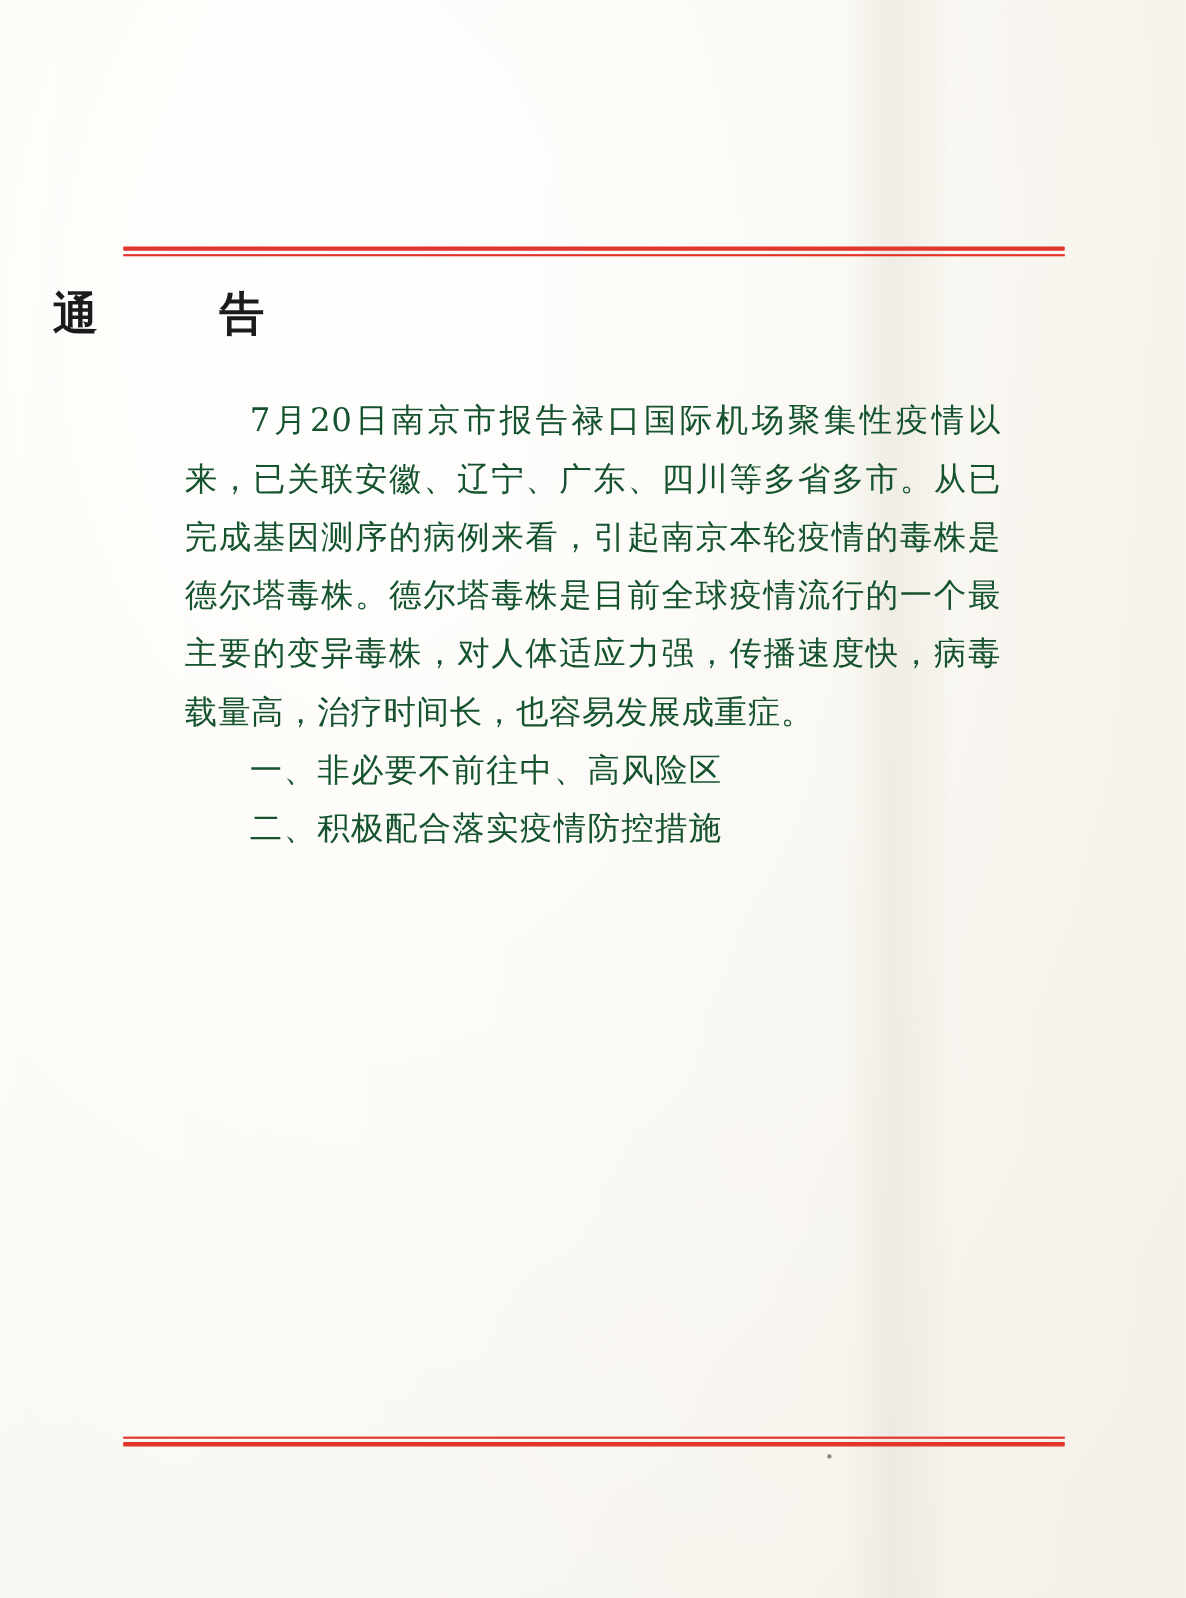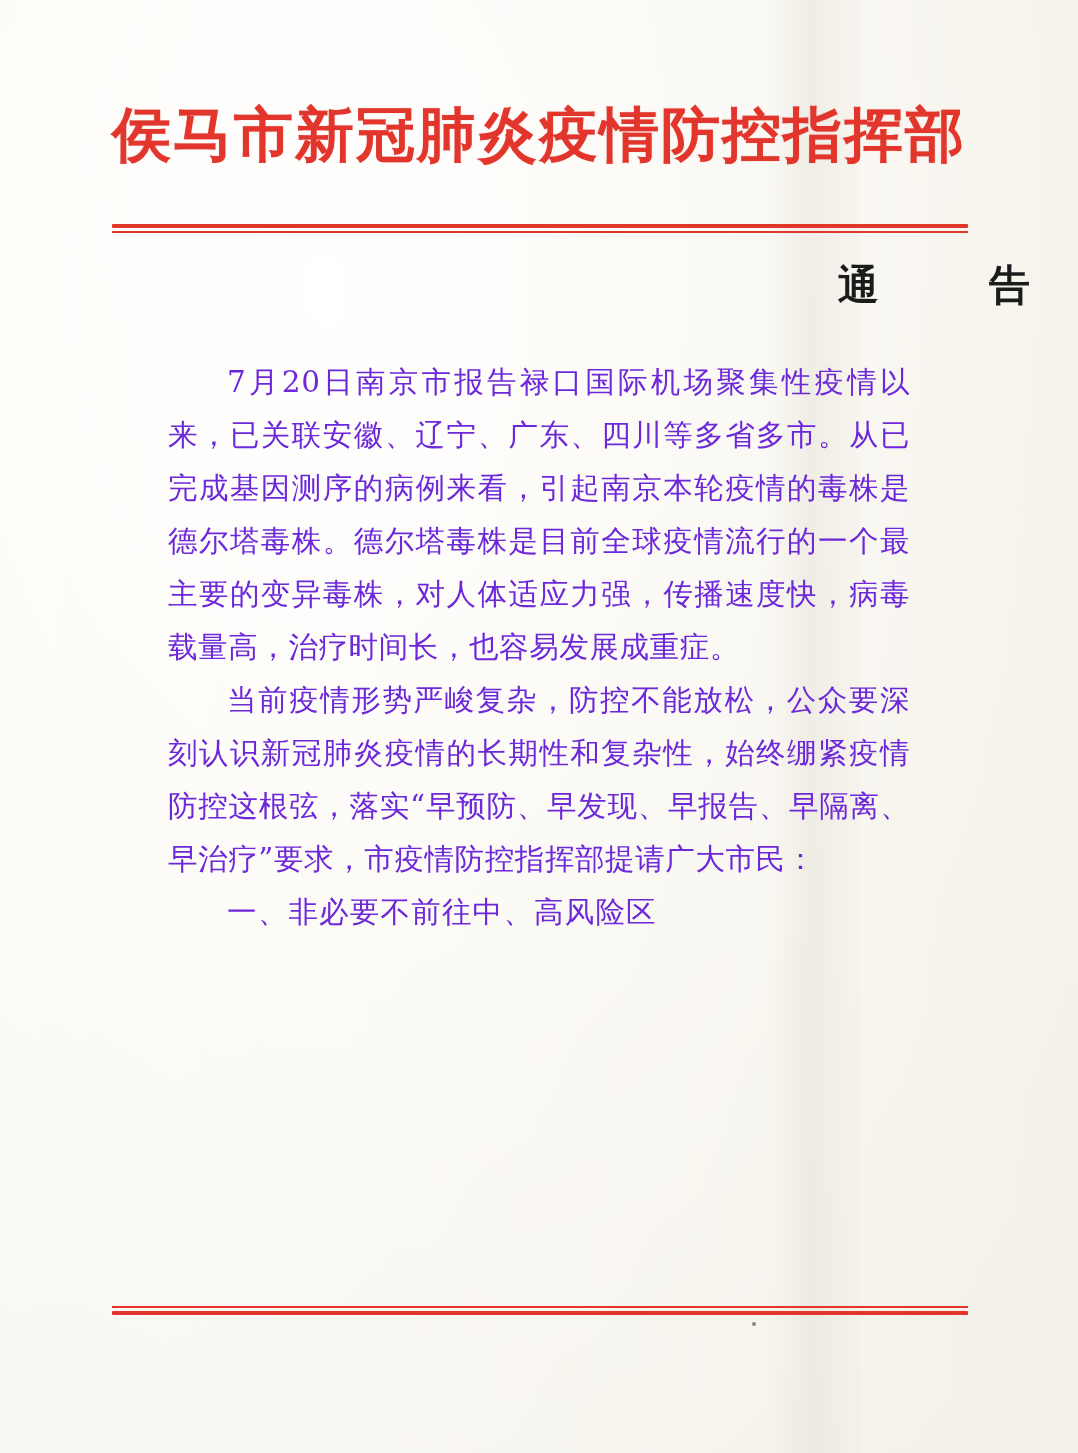--- a/index.html
+++ b/index.html
@@ -95,35 +95,35 @@
     border-radius: 50%;
     background: #6b6255;
     opacity: 0.75;
   }
 
   .doc-title {
     position: absolute;
     top: 258px;
     left: 0;
     right: 0;
-    text-align: right;
+    text-align: left;
     font-size: 41px;
     font-weight: bold;
     color: #1b1b1b;
     letter-spacing: 48px;
     text-indent: 48px;
     font-family: "DejaVu Serif", "Liberation Serif", serif;
   }
 
   .body-text {
     position: absolute;
     top: 356px;
     left: 168px;
     width: 742px;
-    color: #6d28d9;
+    color: #14532d;
     font-size: 29.5px;
     line-height: 53px;
     letter-spacing: 0.6px;
     text-align: justify;
     text-justify: inter-ideograph;
   }
   .body-text p {
     margin: 0;
     text-indent: 2em;
   }
@@ -133,33 +133,32 @@
   }
 </style>
 </head>
 <body>
 
 <div class="paper"></div>
 <div class="scan-fold"></div>
 
 <div class="doc">
 
-  <div class="masthead">侯马市新冠肺炎疫情防控指挥部</div>
 
   <div class="rule-top">
     <div class="thick"></div>
     <div class="thin"></div>
   </div>
 
   <div class="doc-title">通 告</div>
 
   <div class="body-text">
     <p>7月20日南京市报告禄口国际机场聚集性疫情以来，已关联安徽、辽宁、广东、四川等多省多市。从已完成基因测序的病例来看，引起南京本轮疫情的毒株是德尔塔毒株。德尔塔毒株是目前全球疫情流行的一个最主要的变异毒株，对人体适应力强，传播速度快，病毒载量高，治疗时间长，也容易发展成重症。</p>
-    <p>当前疫情形势严峻复杂，防控不能放松，公众要深刻认识新冠肺炎疫情的长期性和复杂性，始终绷紧疫情防控这根弦，落实“早预防、早发现、早报告、早隔离、早治疗”要求，市疫情防控指挥部提请广大市民：</p>
     <p class="heading">一、非必要不前往中、高风险区</p>
+    <p class="heading">二、积极配合落实疫情防控措施</p>
   </div>
 
   <div class="rule-bottom">
     <div class="thin"></div>
     <div class="thick"></div>
   </div>
   <div class="ink-dot"></div>
 
 </div>
 

